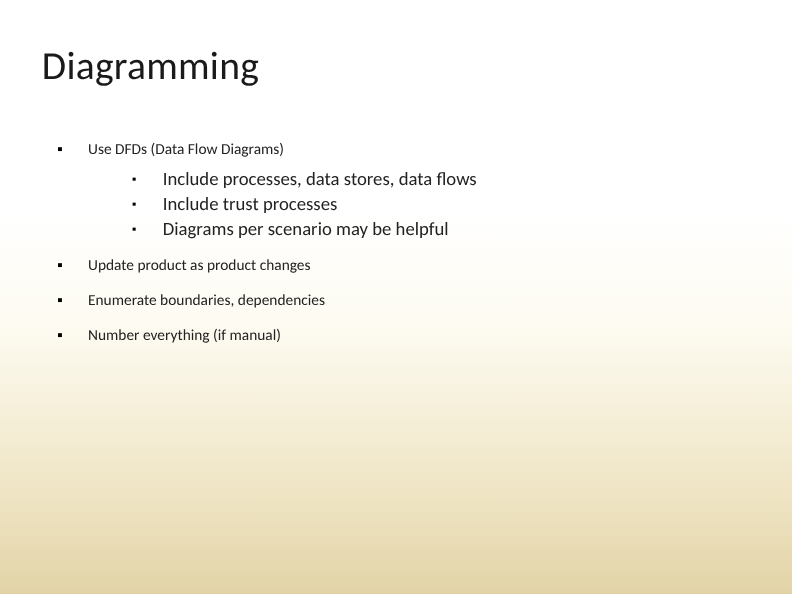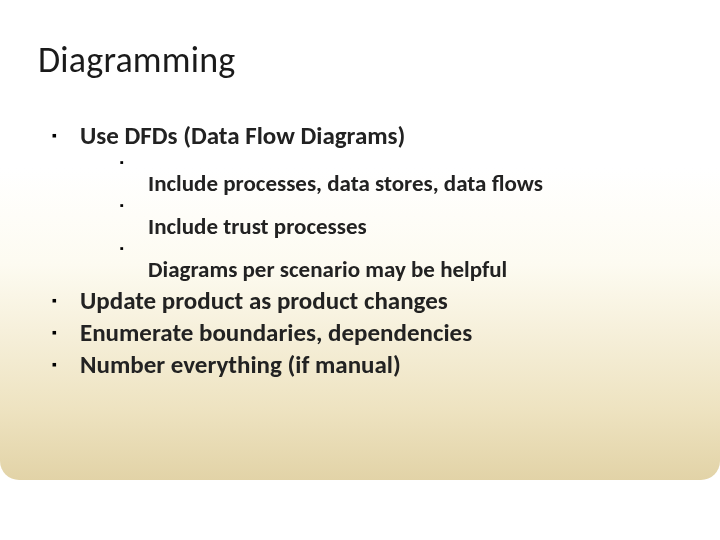--- a/index.html
+++ b/index.html
@@ -5,30 +5,29 @@
   html, body {
     margin: 0;
     padding: 0;
     width: 720px;
     height: 540px;
     overflow: hidden;
     font-family: Calibri, "Segoe UI", Arial, sans-serif;
   }
   .slide {
     width: 720px;
-    height: 480px;
+    height: 540px;
     position: relative;
     background: linear-gradient(to bottom,
       #ffffff 0%,
       #ffffff 35%,
       #fdfbf1 55%,
       #eee3c1 85%,
       #e2d3a7 100%);
     box-sizing: border-box;
-    border-radius: 19px;
   }
   .title {
     position: absolute;
     top: 38px;
     left: 38px;
     font-size: 36px;
     font-weight: 400;
     color: #1a1a1a;
     letter-spacing: 0.2px;
   }
@@ -50,42 +49,41 @@
   .lvl1 .bullet {
     width: 10px;
     flex: 0 0 10px;
     margin-left: 14px;
     margin-right: 18px;
     font-size: 14px;
     line-height: 28px;
     color: #000;
   }
   .lvl1 .text {
-    font-size: 25px;
+    font-size: 14px;
     line-height: 28px;
-    font-weight: 700;
+    font-weight: 400;
   }
   .lvl2 {
     margin-top: 1px;
     margin-bottom: 1px;
   }
   .lvl2 .bullet {
     width: 8px;
     flex: 0 0 8px;
     margin-left: 82px;
     margin-right: 20px;
     font-size: 11px;
     line-height: 22px;
     color: #000;
   }
   .lvl2 .text {
-    font-size: 23px;
+    font-size: 17px;
     line-height: 22px;
-    font-weight: 700;
-    margin-top: 20px;
+    font-weight: 400;
   }
   .gap {
     height: 2px;
   }
 </style>
 </head>
 <body>
 
 <div class="slide">
   <div class="title">Diagramming</div>

